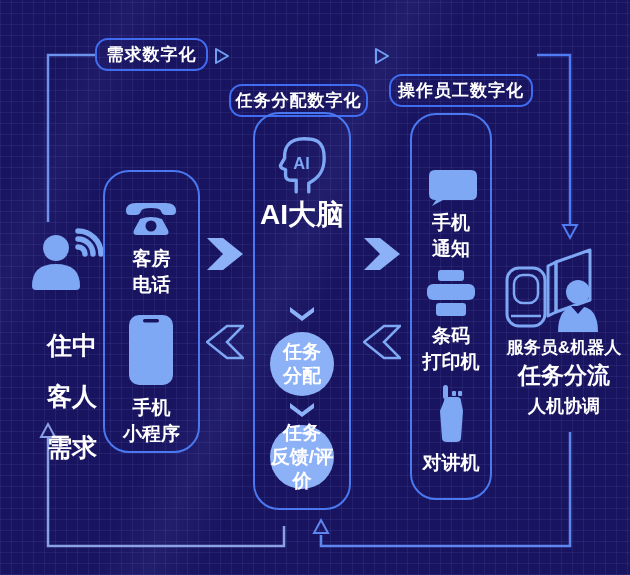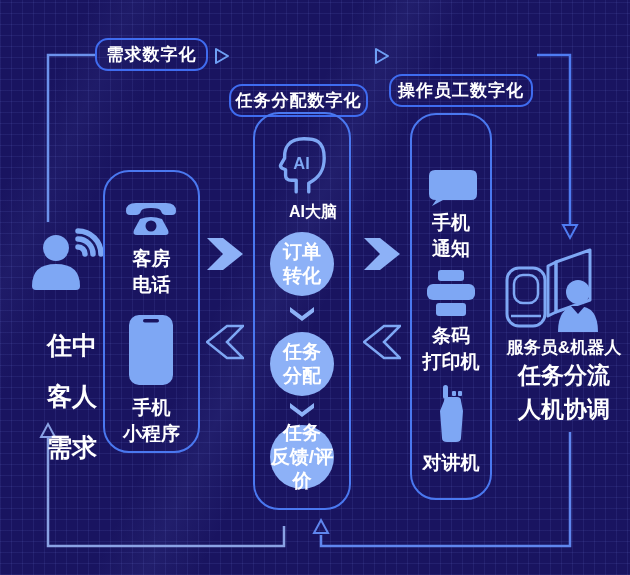--- a/index.html
+++ b/index.html
@@ -97,26 +97,22 @@
   </svg>
   <svg class="abs" style="left:206px;top:324px;" width="38" height="36" viewBox="0 0 38 36">
     <polygon points="37,2 21,2 1,18 21,34 37,34 21,18" fill="none" stroke="#7ea7f4" stroke-width="2.5"></polygon>
   </svg>
 
   <div class="outline-box" style="left:253px;top:112px;width:98px;height:398px;"></div>
   <svg class="abs" style="left:274px;top:128px;" width="56" height="66" viewBox="0 0 58 68">
     <path d="M36 66 L36 57 C50 50 52 40 52 31 C52 12 42 11 31 11 C14 11 11 22 11 29 L11 31 L7 38 Q6 40 8.5 41.5 L12 43 L12 49 Q12 54 18 54 L23 54 L23 66" fill="none" stroke="#7ea7f4" stroke-width="3.5" stroke-linecap="round" stroke-linejoin="round"></path>
     <text x="20" y="42" font-size="17" font-weight="bold" fill="#7ea7f4" font-family="Liberation Sans, sans-serif">AI</text>
   </svg>
-  <div class="abs lbl" style="left:253px;top:202px;width:120px;font-size:16px;">AI大脑</div>
+  <div class="abs lbl" style="left:253px;top:196px;width:98px;font-size:28px;">AI大脑</div>
 
-  <div class="stage-circle" style="left:270px;top:232px;">
-    <div class="stage-lbl">订单
-转化</div>
-  </div>
   <svg class="abs" style="left:289px;top:306px;" width="26" height="16" viewBox="0 0 26 16">
     <polygon points="1,1 13,10 25,1 25,6 13,15 1,6" fill="#8db1f7"></polygon>
   </svg>
   <div class="stage-circle" style="left:270px;top:332px;">
     <div class="stage-lbl">任务
 分配</div>
   </div>
   <svg class="abs" style="left:289px;top:402px;" width="26" height="16" viewBox="0 0 26 16">
     <polygon points="1,1 13,10 25,1 25,6 13,15 1,6" fill="#8db1f7"></polygon>
   </svg>
@@ -160,15 +156,15 @@
       <rect x="5" y="24" width="38" height="58" rx="12"></rect>
       <rect x="12" y="31" width="24" height="28" rx="9" stroke-width="2.5"></rect>
       <line x1="9" y1="72" x2="39" y2="72" stroke-width="2.5"></line>
     </g>
     <circle cx="76" cy="48" r="12" fill="#7ea7f4"></circle>
     <path d="M56 88 Q56 62 76 62 Q96 62 96 88 Z" fill="#7ea7f4"></path>
     <path d="M69 62 L76 70 L83 62 Z" fill="#191460"></path>
   </svg>
   <div class="abs lbl" style="left:498px;top:336px;width:132px;font-size:17px;">服务员&amp;机器人</div>
   <div class="abs lbl" style="left:498px;top:360px;width:132px;font-size:23px;">任务分流</div>
-  <div class="abs lbl" style="left:498px;top:394px;width:132px;font-size:23px;">人机协调</div>
+  <div class="abs lbl" style="left:498px;top:394px;width:132px;font-size:18px;">人机协调</div>
 
 </div>
 
 </body></html>

